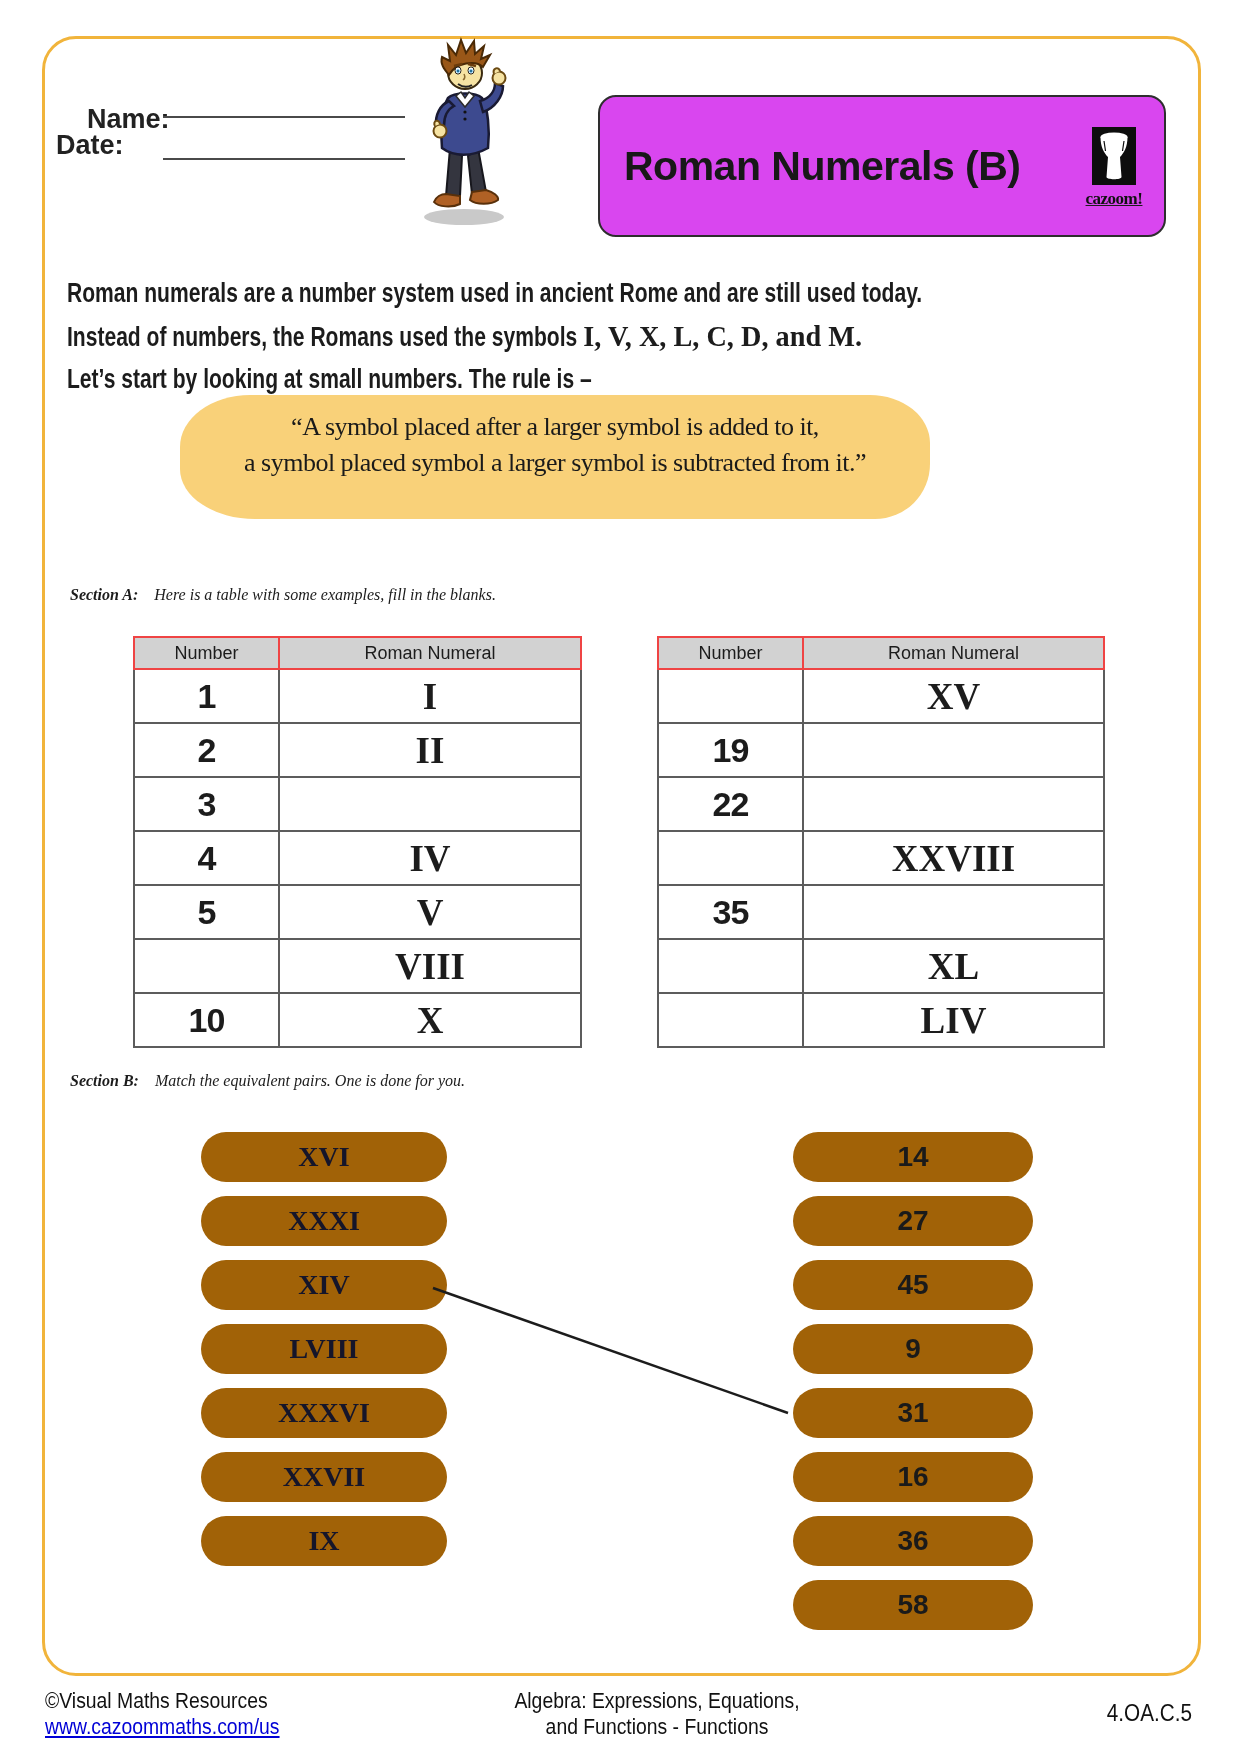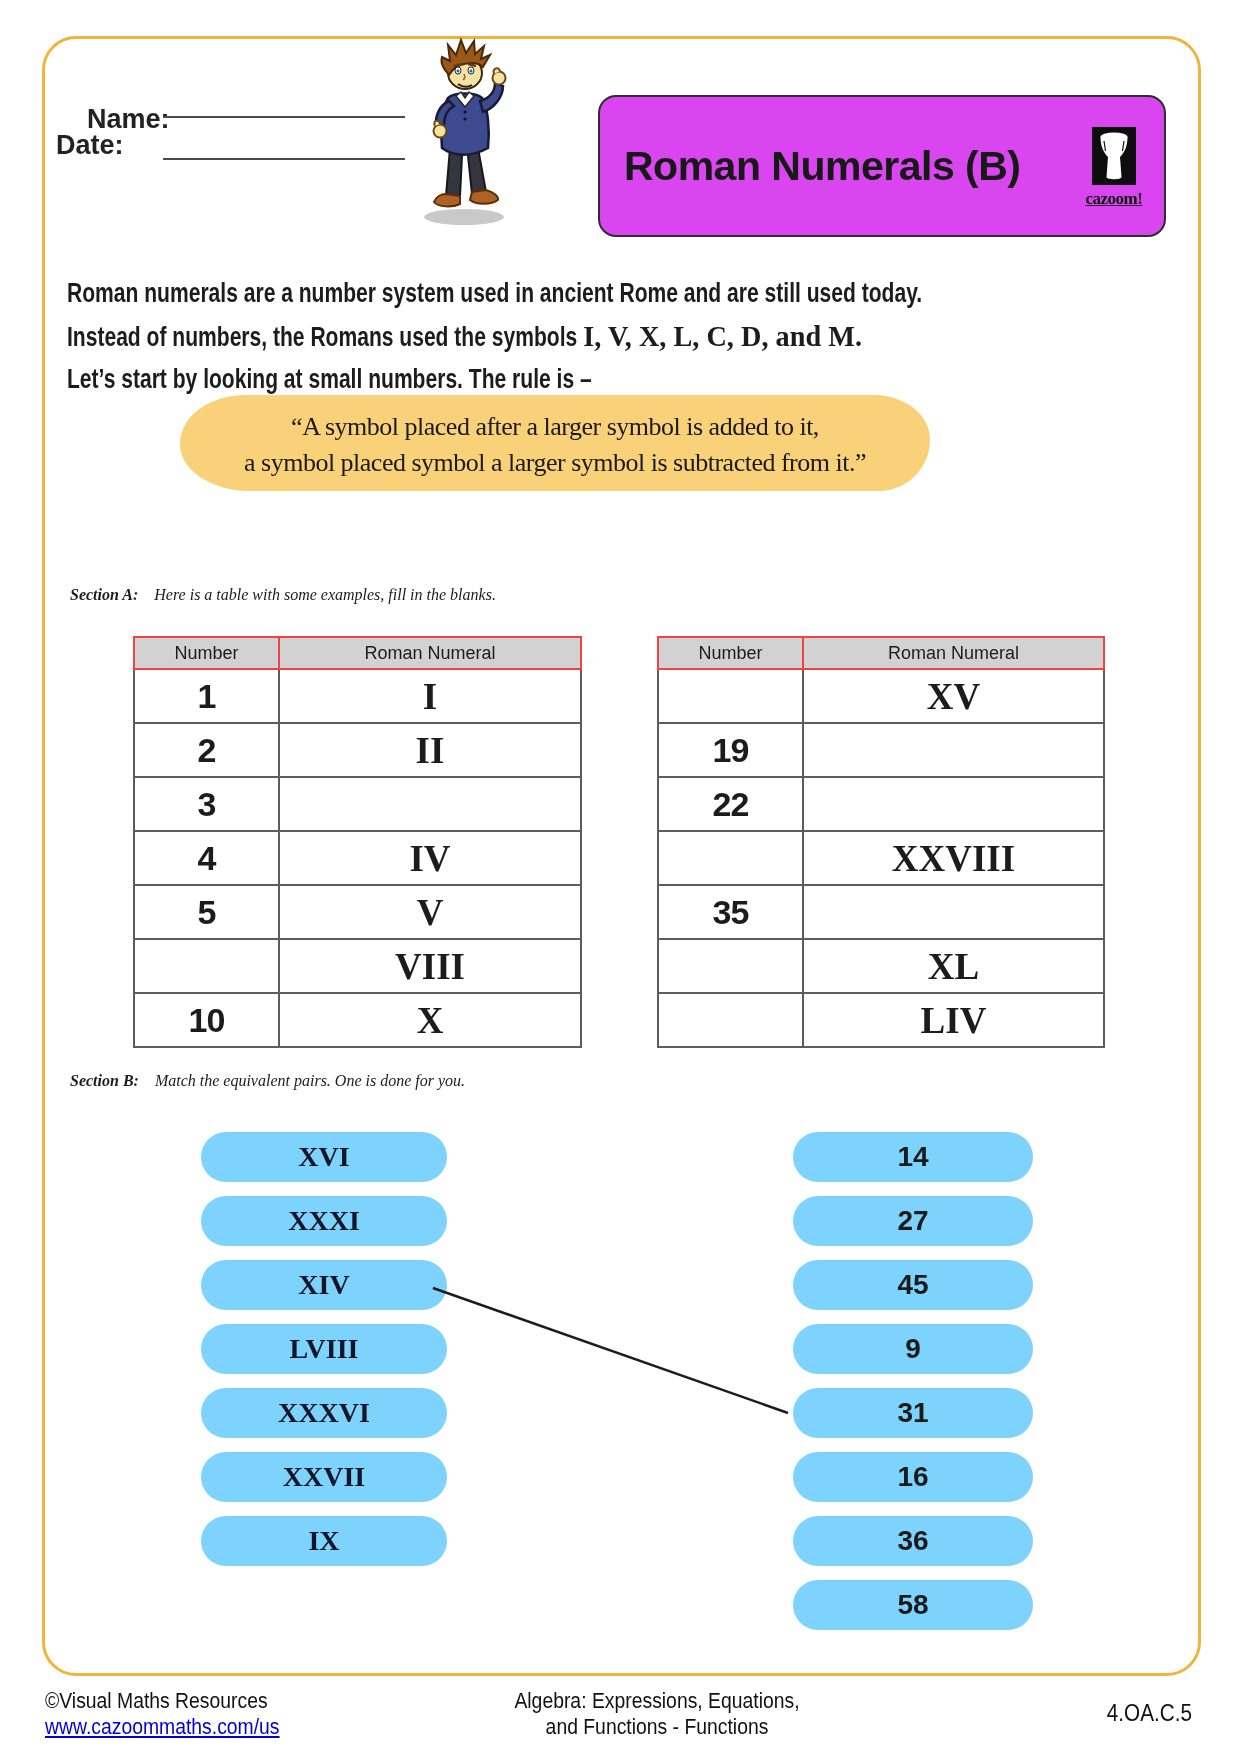--- a/index.html
+++ b/index.html
@@ -18,37 +18,37 @@
   .pagetitle { margin-left:24px; font-size:41px; font-weight:bold; letter-spacing:-0.5px; color:#181818; }
   .logo { position:absolute; right:14px; top:30px; width:72px; text-align:center;text-decoration:underline; }
   .logotext { font-family:"Liberation Serif", serif; font-weight:bold; font-size:17px;
               letter-spacing:-0.5px; color:#111; margin-top:0px; }
 
   .introline { font-weight:bold; font-size:27px; white-space:nowrap;
                transform:scaleX(0.78); transform-origin:0 0; height:43px; line-height:43px; }
   .rsym { font-family:"Liberation Serif", serif; font-weight:bold; font-size:29px;
           display:inline-block; transform:scaleX(1.25); transform-origin:0 50%; }
 
-  .blob { left:180px; top:395px; width:750px; height:96px; background:#F9D179;
+  .blob { left:180px; top:395px; width:750px; height:124px; background:#F9D179;
           border-radius:70px 60px 55px 75px / 52px 48px 55px 50px; }
   .blobtext { padding-top:14px; text-align:center; font-family:"Liberation Serif", serif;
               font-size:26px; letter-spacing:-0.5px; line-height:36px; color:#1a1a1a; }
 
   .sechead { font-family:"Liberation Serif", serif; font-size:16px; white-space:nowrap; }
   .sechead .lbl { font-weight:bold; font-style:italic; }
   .sechead .ins { font-style:italic; margin-left:16px; }
 
   table.wtable { border-collapse:collapse; table-layout:fixed; background:#fff; }
   table.wtable th { background:#D2D2D2; border:2px solid #ef4444; height:30px;
                     font-size:18px; font-weight:normal; padding:0; }
   table.wtable td { border:2px solid #5c5c5c; height:52px; text-align:center; padding:0; }
   td.numcell { font-weight:bold; font-size:34px; letter-spacing:-1px; }
   td.rncell  { font-family:"Liberation Serif", serif; font-weight:bold; font-size:37px; }
 
-  .pillcol .pill { height:50px; border-radius:25px; background:#7dd3fc; margin-bottom:14px;
+  .pillcol .pill { height:50px; border-radius:25px; background:#a16207; margin-bottom:14px;
                    text-align:center; line-height:50px; }
   .pill-rn  { font-family:"Liberation Serif", serif; font-weight:bold; font-size:28px; color:#15152a; }
   .pill-num { font-weight:bold; font-size:28px; color:#1a1a1a; }
 
   .overlay { left:0; top:0; width:1241px; height:1754px; pointer-events:none; }
 
   .foot { font-size:22px; line-height:26px; color:#111; }
   .foot a { color:#0000D6; text-decoration:underline; }
   .scaleL { transform:scaleX(0.88); transform-origin:0 0; }
   .scaleC { transform:scaleX(0.88); transform-origin:50% 0; text-align:center; }

